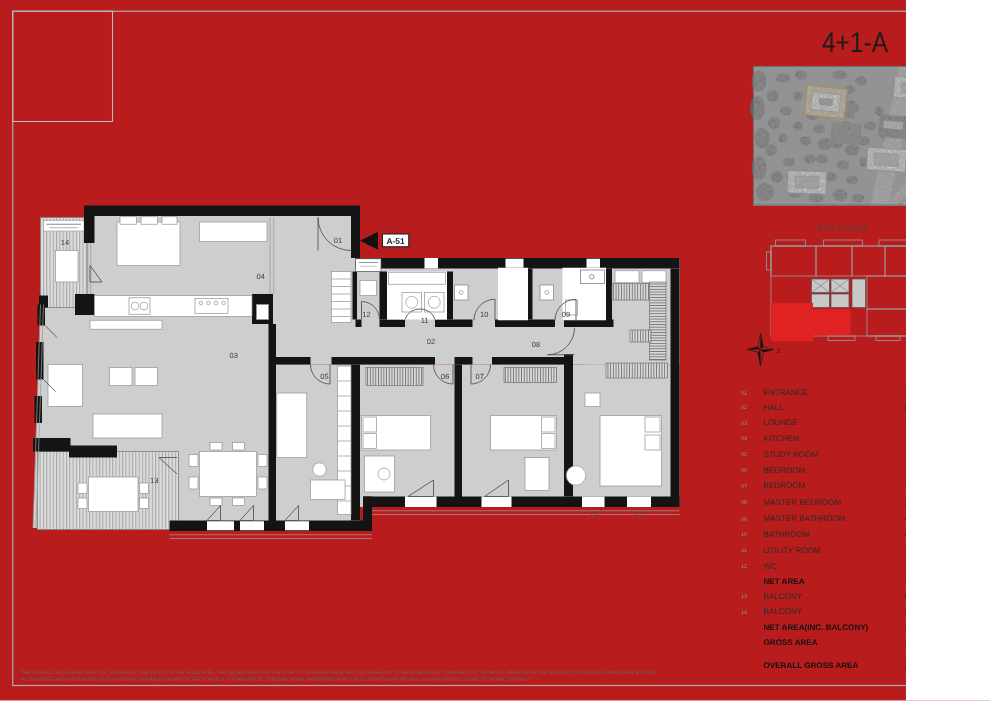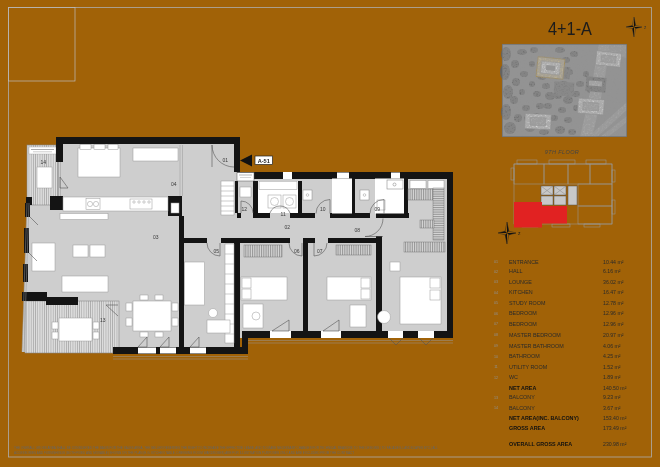--- a/index.html
+++ b/index.html
@@ -1,16 +1,16 @@
 <!DOCTYPE html>
 <html><head>
 <meta charset="utf-8">
 <style>
 html,body{margin:0;padding:0;background:#fff;}
-#page{position:relative;width:660px;height:467px;background:#a16207;overflow:hidden;}
+#page{position:relative;width:604px;height:467px;background:#b91c1c;overflow:hidden;}
 svg{position:absolute;top:0;left:0;}
 text{font-family:"Liberation Sans",sans-serif;}
 .lbl{font-size:5px;fill:#3a3a3a;}
 .num{font-size:3.6px;fill:#909090;}
 .nm{font-size:5.4px;fill:#2a2a2a;}
 .nmb{font-size:5.4px;fill:#111;font-weight:bold;}
 .val{font-size:5.2px;fill:#2a2a2a;}
 .fine{font-size:3.4px;fill:#666;}
 </style>
 </head>

